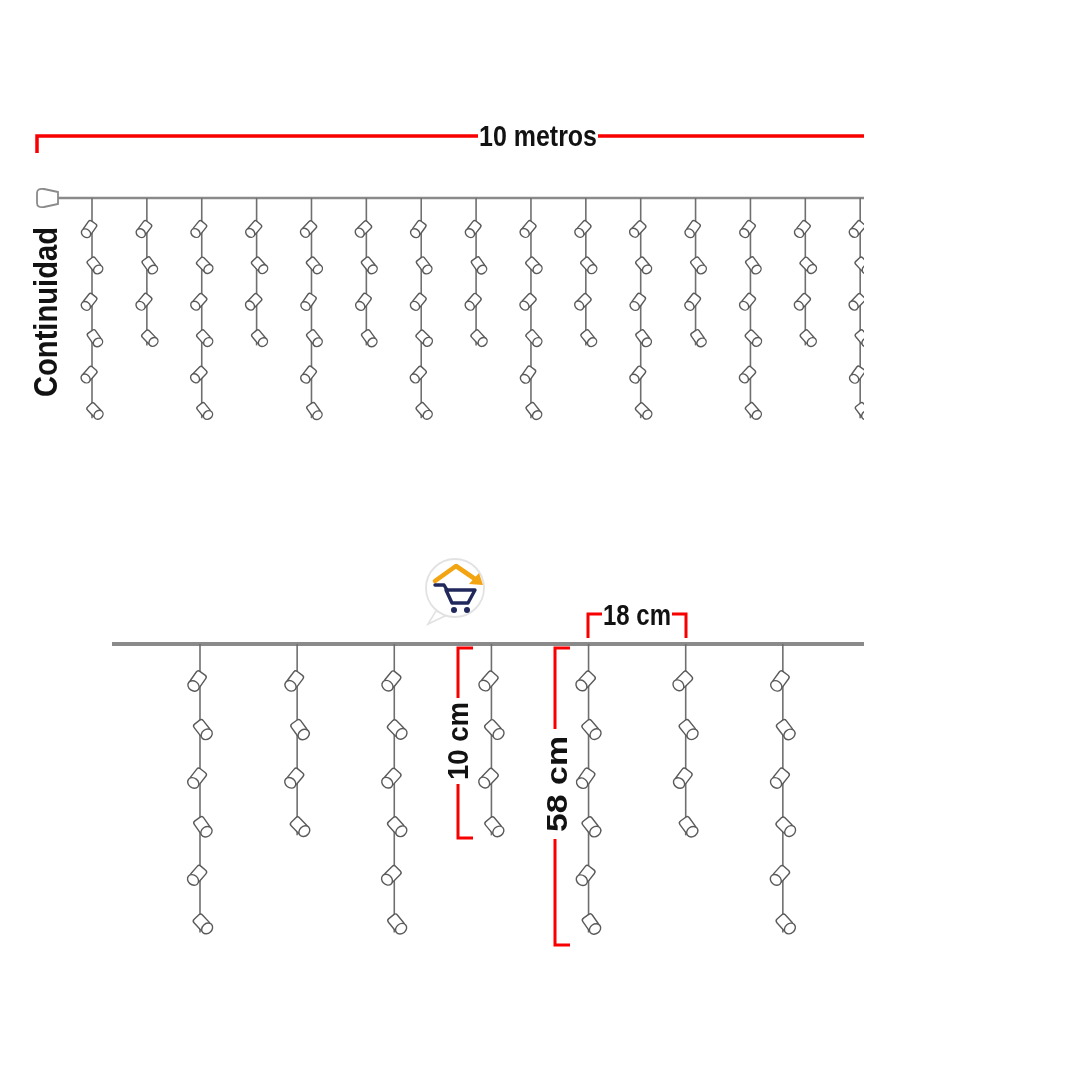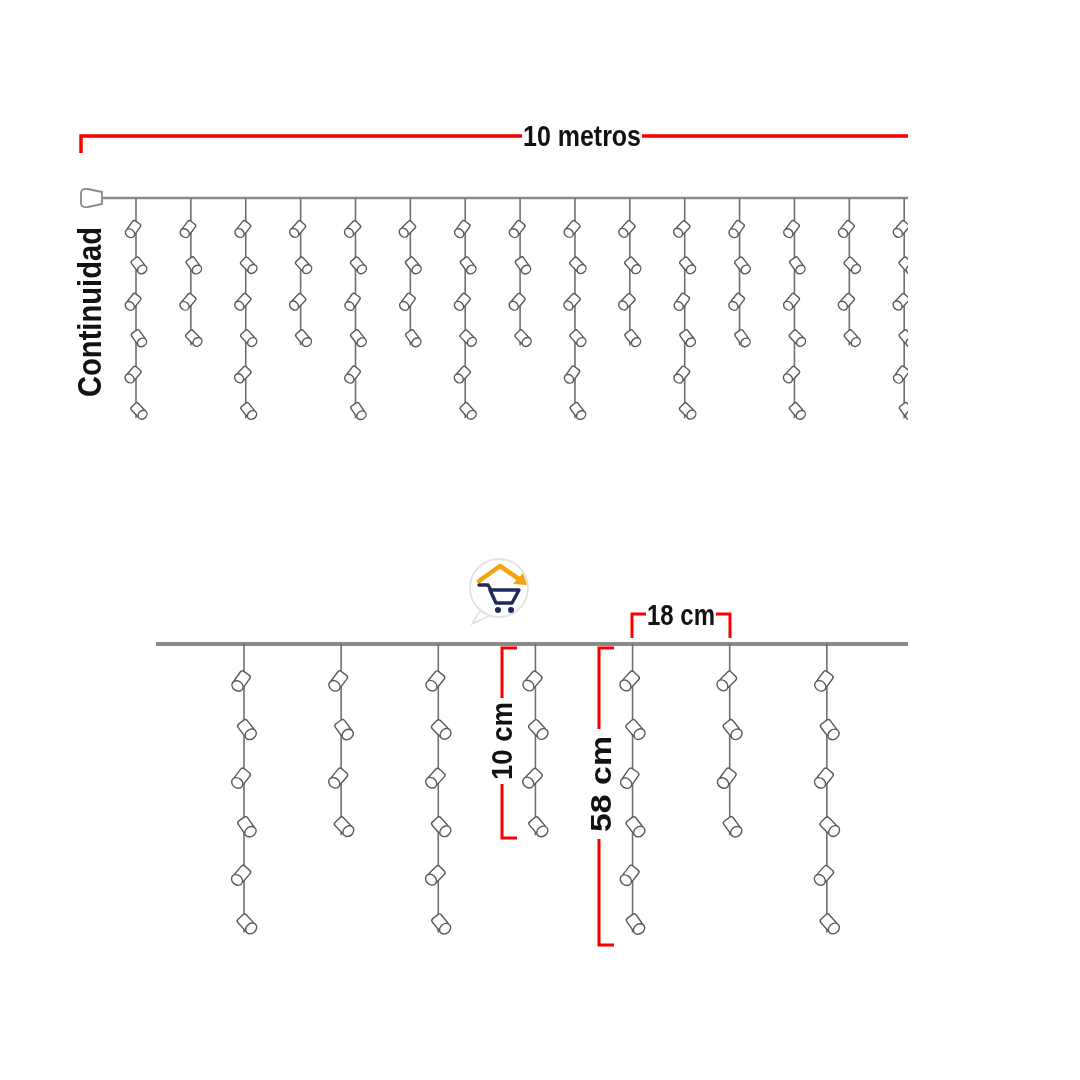--- a/index.html
+++ b/index.html
@@ -1,16 +1,16 @@
 <!DOCTYPE html>
 <html style="--dim: #f80000; --ink: #121212; --wire: #8a8a8a; --drop: #6f6f6f; --bulb: #5a5a5a;"><head>
 <meta charset="utf-8">
 <style>
   html,body{margin:0;padding:0;background:#ffffff;}
-  .canvas{position:relative;width:864px;height:1080px;background:#ffffff;overflow:hidden;padding-left:44px;}
+  .canvas{position:relative;width:864px;height:1080px;background:#ffffff;overflow:hidden;}
   svg{display:block;}
   .label{
     font-family:"Liberation Sans", sans-serif;
     font-weight:bold;
     fill:var(--ink,#121212);
   }
   .dim{stroke:var(--dim,#f80000);fill:none;}
   .wire{stroke:var(--wire,#8a8a8a);fill:none;}
   .drop-line{stroke:var(--drop,#6f6f6f);fill:none;}
   .bulb-part{fill:#ffffff;stroke:var(--bulb,#5a5a5a);}

